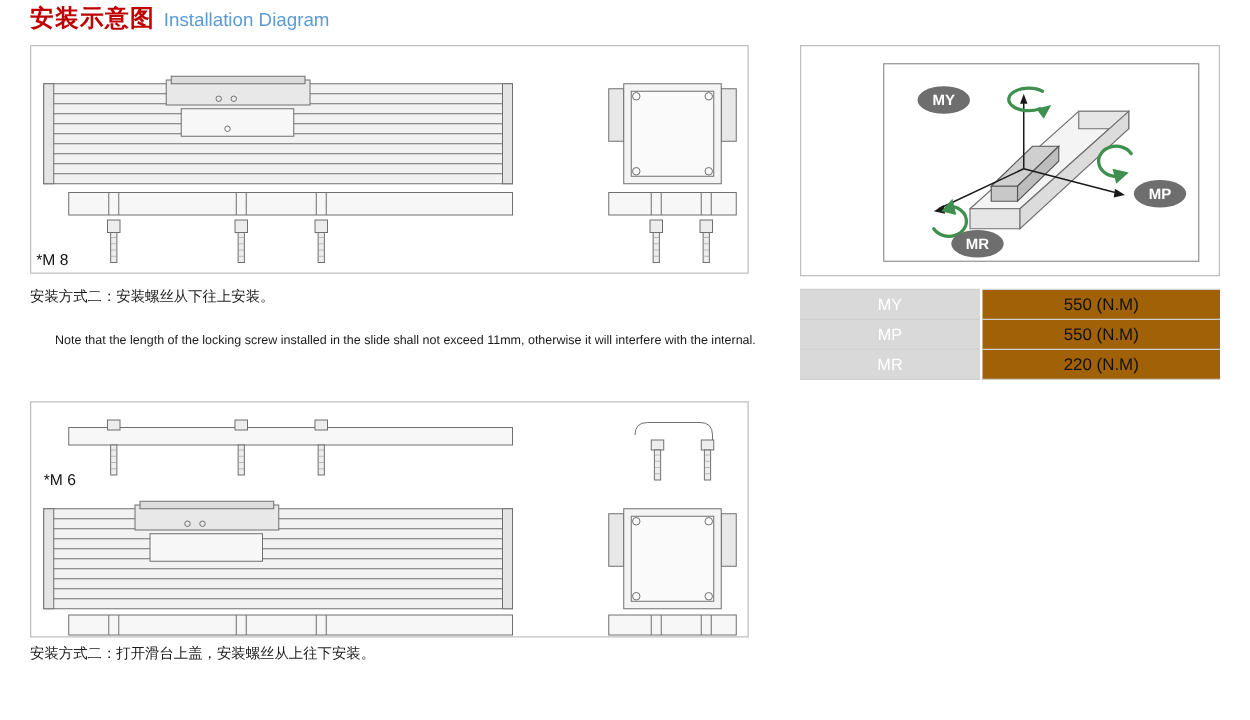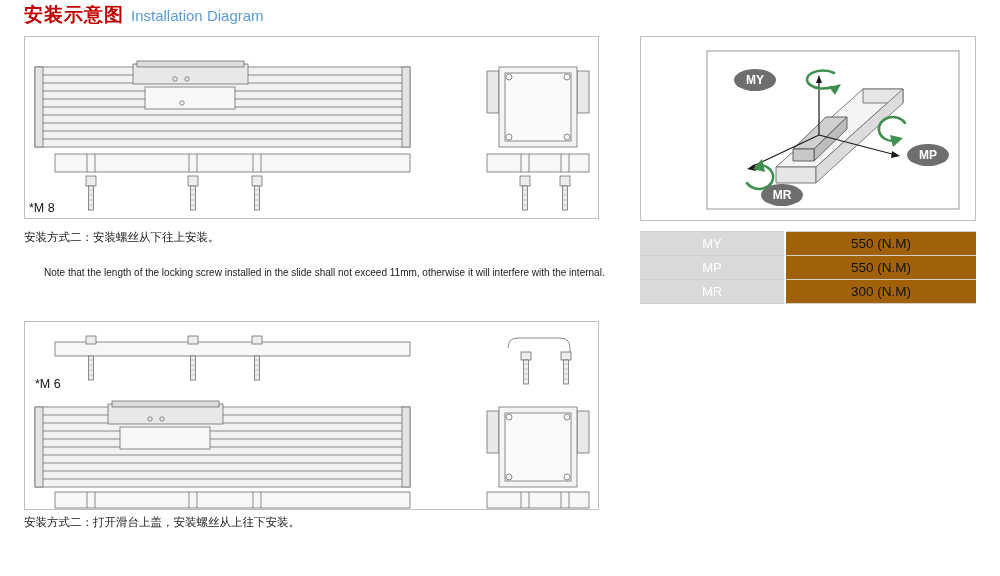--- a/index.html
+++ b/index.html
@@ -340,18 +340,18 @@
       <tr>
         <td class="axis">MY</td>
         <td class="val">550 (N.M)</td>
       </tr>
       <tr>
         <td class="axis">MP</td>
         <td class="val">550 (N.M)</td>
       </tr>
       <tr>
         <td class="axis">MR</td>
-        <td class="val">300 (N.M)</td>
+        <td class="val">220 (N.M)</td>
       </tr>
     </tbody>
   </table>
 
 </div>
 
 </body></html>

